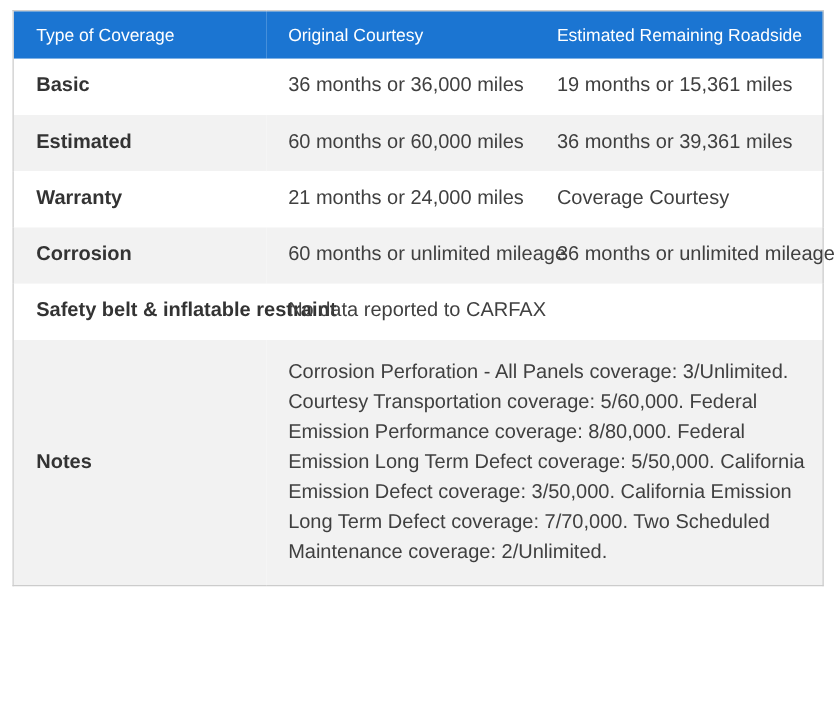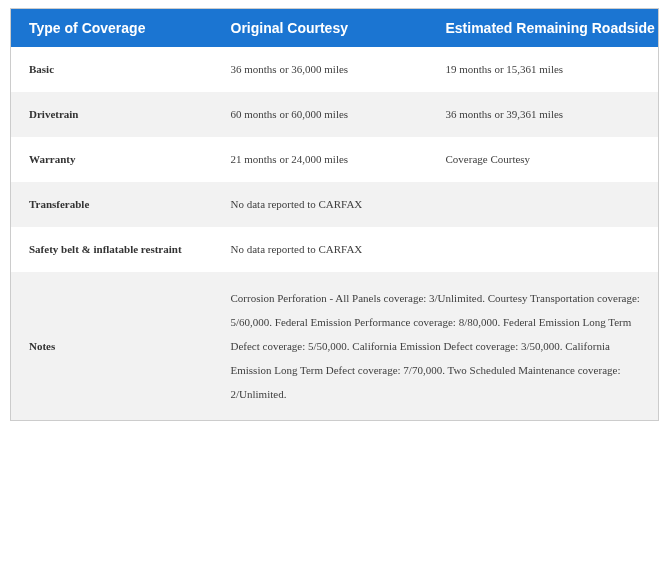--- a/index.html
+++ b/index.html
@@ -23,35 +23,34 @@
     border: 1px solid #cccccc;
     background: #ffffff;
   }
   col.c1 { width: 202px; }
   col.c2 { width: 215px; }
   col.c3 { width: 231px; }
   thead th {
     background: #1b75d2;
     color: #ffffff;
     font-size: 14px;
-    font-weight: bold;
+    font-weight: normal;
     text-align: left;
     height: 38px;
     padding: 0 0 0 18px;
     vertical-align: middle;
     white-space: nowrap;
   }
   tbody td {
-    font-size: 11px;
+    font-size: 16px;
     color: #404040;
     height: 45px;
     padding: 0 0 0 18px;
     vertical-align: middle;
     white-space: nowrap;
-    font-family: Liberation Serif, serif;
   }
   tbody td.row-label {
     font-weight: bold;
     color: #333333;
   }
   tbody tr:nth-child(even) { background: #f2f2f2; }
   tbody tr:nth-child(odd)  { background: #ffffff; }
   tbody tr.notes-row td {
     height: 147px;
   }
@@ -79,33 +78,33 @@
         <th>Estimated Remaining Roadside</th>
       </tr>
     </thead>
     <tbody>
       <tr>
         <td class="row-label">Basic</td>
         <td>36 months or 36,000 miles</td>
         <td>19 months or 15,361 miles</td>
       </tr>
       <tr>
-        <td class="row-label">Drivetrain</td>
+        <td class="row-label">Estimated</td>
         <td>60 months or 60,000 miles</td>
         <td>36 months or 39,361 miles</td>
       </tr>
       <tr>
         <td class="row-label">Warranty</td>
         <td>21 months or 24,000 miles</td>
         <td>Coverage Courtesy</td>
       </tr>
       <tr>
-        <td class="row-label">Transferable</td>
-        <td>No data reported to CARFAX</td>
-        <td></td>
+        <td class="row-label">Corrosion</td>
+        <td>60 months or unlimited mileage</td>
+        <td>36 months or unlimited mileage</td>
       </tr>
       <tr>
         <td class="row-label">Safety belt &amp; inflatable restraint</td>
         <td>No data reported to CARFAX</td>
         <td></td>
       </tr>
       <tr class="notes-row">
         <td class="row-label">Notes</td>
         <td class="notes-text" colspan="2">Corrosion Perforation - All Panels coverage: 3/Unlimited. Courtesy Transportation coverage: 5/60,000. Federal Emission Performance coverage: 8/80,000. Federal Emission Long Term Defect coverage: 5/50,000. California Emission Defect coverage: 3/50,000. California Emission Long Term Defect coverage: 7/70,000. Two Scheduled Maintenance coverage: 2/Unlimited.</td>
       </tr>

